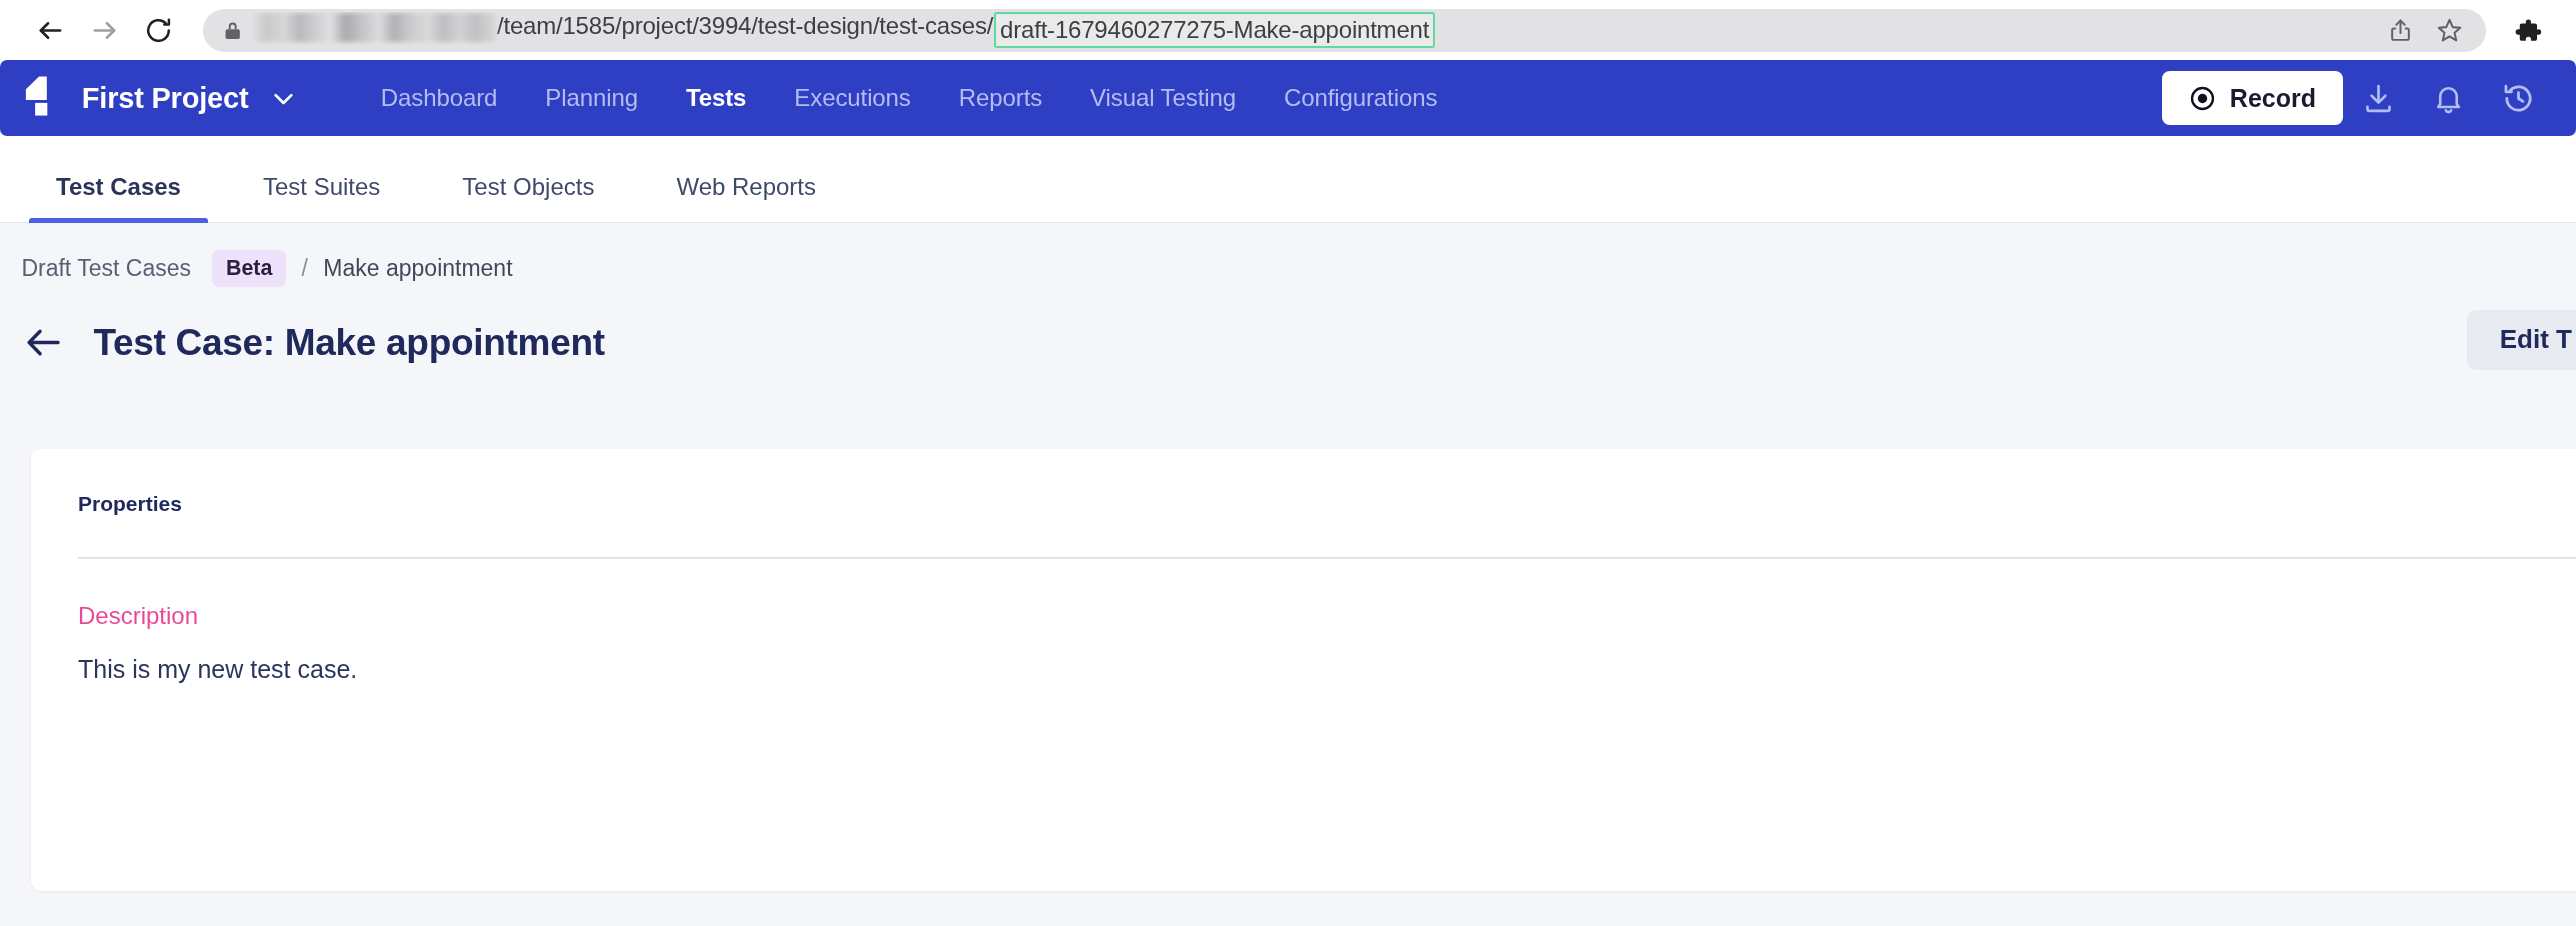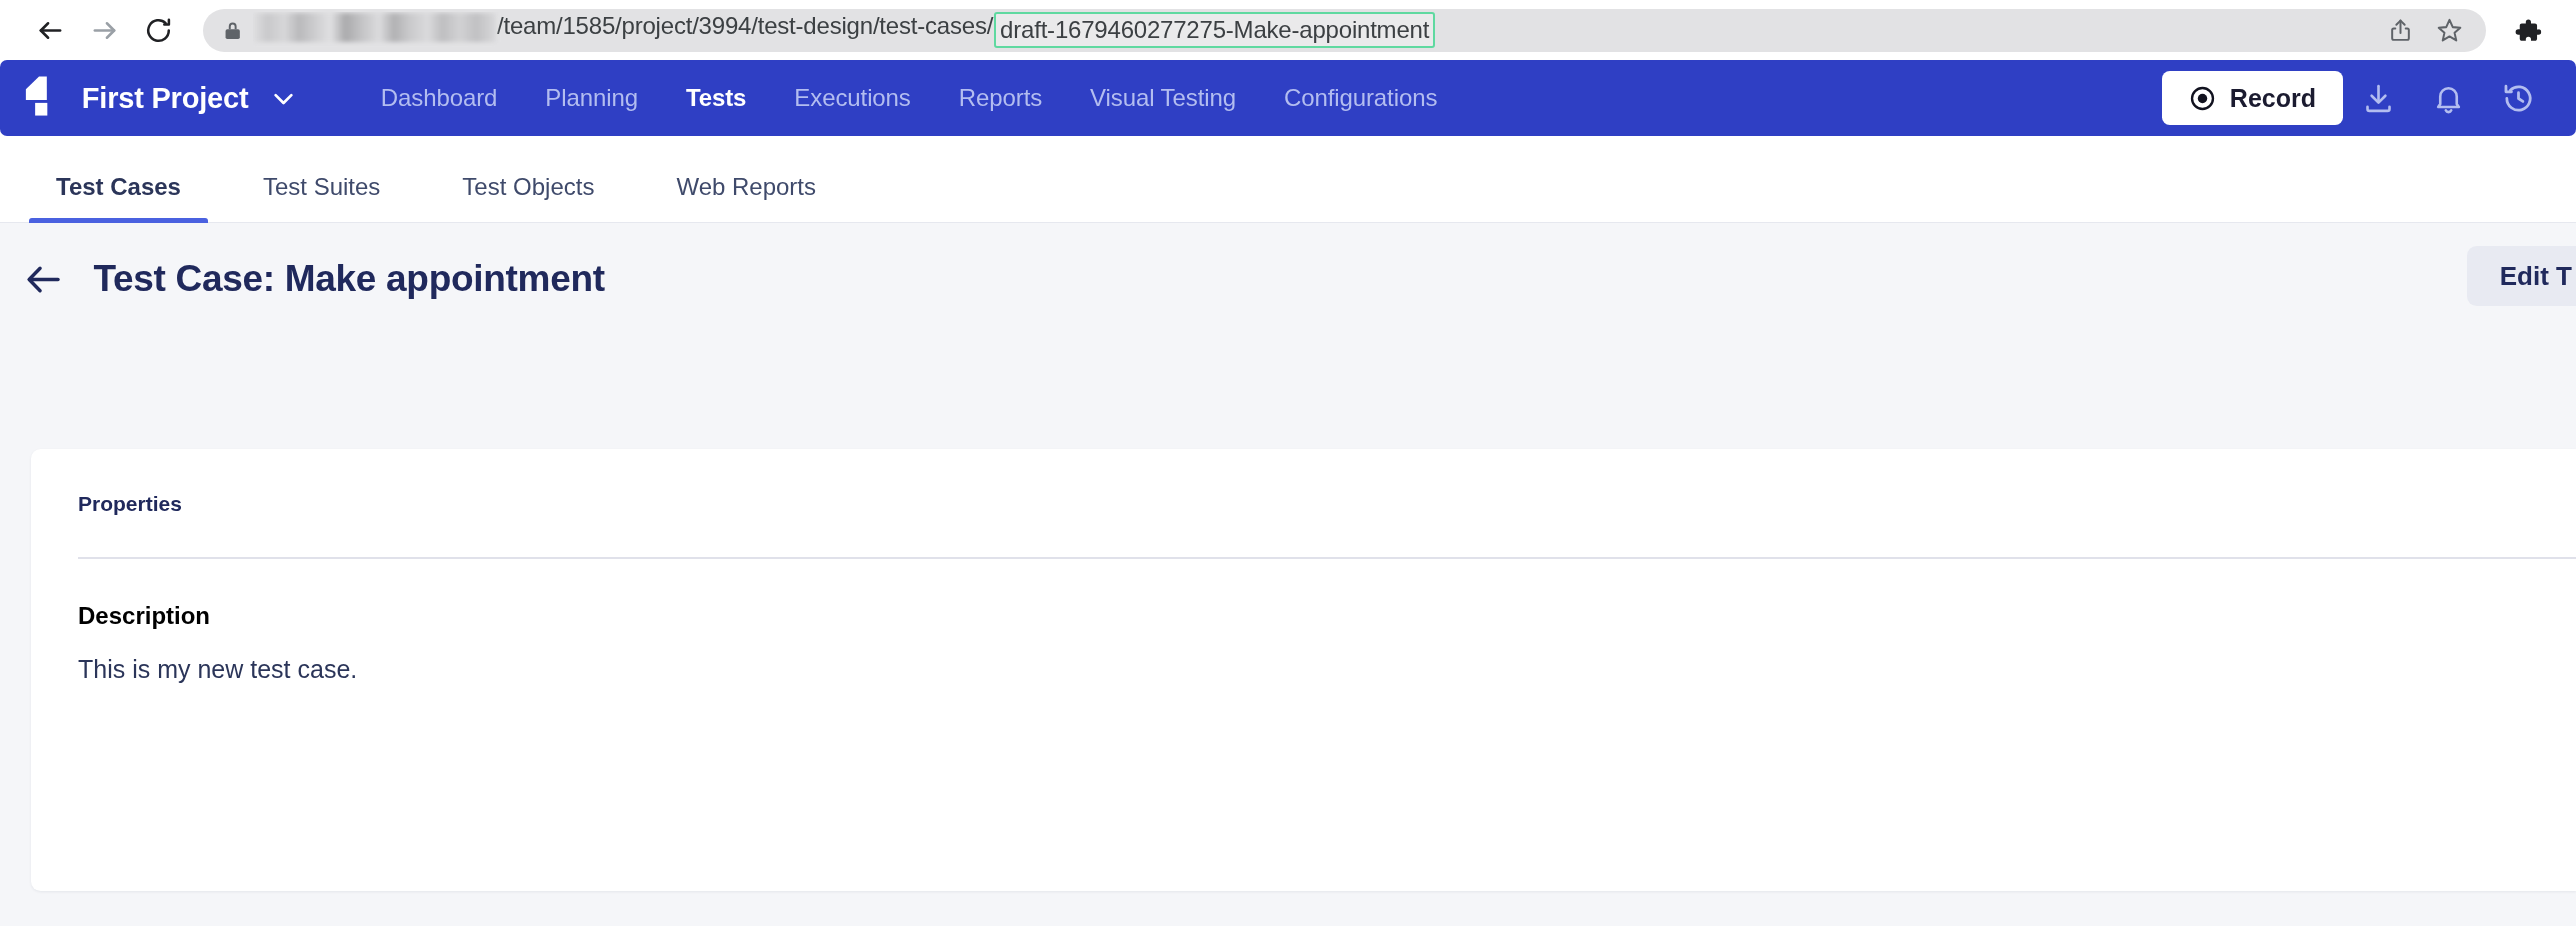--- a/index.html
+++ b/index.html
@@ -256,22 +256,22 @@
     padding: 43px 0 0 47px;
   }
   .card-divider {
     height: 1.9px;
     background: #e0e1ea;
     margin: 41px 0 0 47px;
   }
   .card-body { padding: 43px 0 0 47px; }
   .field-label {
     font-size: 24px;
-    font-weight: bold;
-    color: #000000;
+    font-weight: normal;
+    color: #ec4899;
   }
   .field-value {
     font-size: 25px;
     color: #2b3559;
     margin-top: 25px;
   }
 </style>
 </head>
 <body>
 
@@ -389,20 +389,26 @@
 
 <div class="subtabs">
   <div class="subtab active">Test Cases</div>
   <div class="subtab">Test Suites</div>
   <div class="subtab">Test Objects</div>
   <div class="subtab">Web Reports</div>
 </div>
 
 <div class="page">
 
+  <div class="breadcrumb">
+    <span class="crumb-link">Draft Test Cases</span>
+    <span class="beta-badge">Beta</span>
+    <span class="crumb-sep">/</span>
+    <span class="crumb-current">Make appointment</span>
+  </div>
 
   <div class="title-row">
     <span class="back-arrow">
       <svg width="41" height="41" viewBox="0 0 24 24" fill="none" stroke="#20295c" stroke-width="2" stroke-linecap="round" stroke-linejoin="round">
         <line x1="20.5" y1="12" x2="3.8" y2="12"></line>
           <polyline points="10,5.4 3.6,12 10,18.6"></polyline>
       </svg>
     </span>
     <h1 class="page-title">Test Case: Make appointment</h1>
     <div class="edit-btn">Edit T</div>

